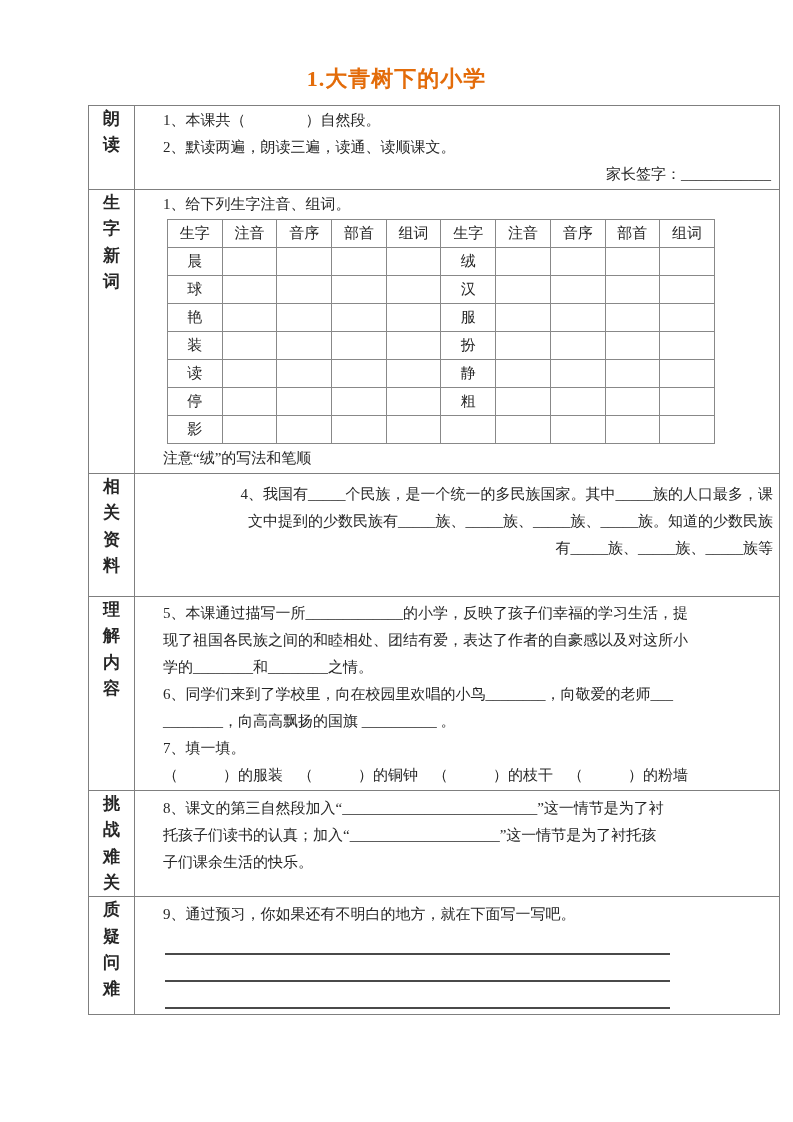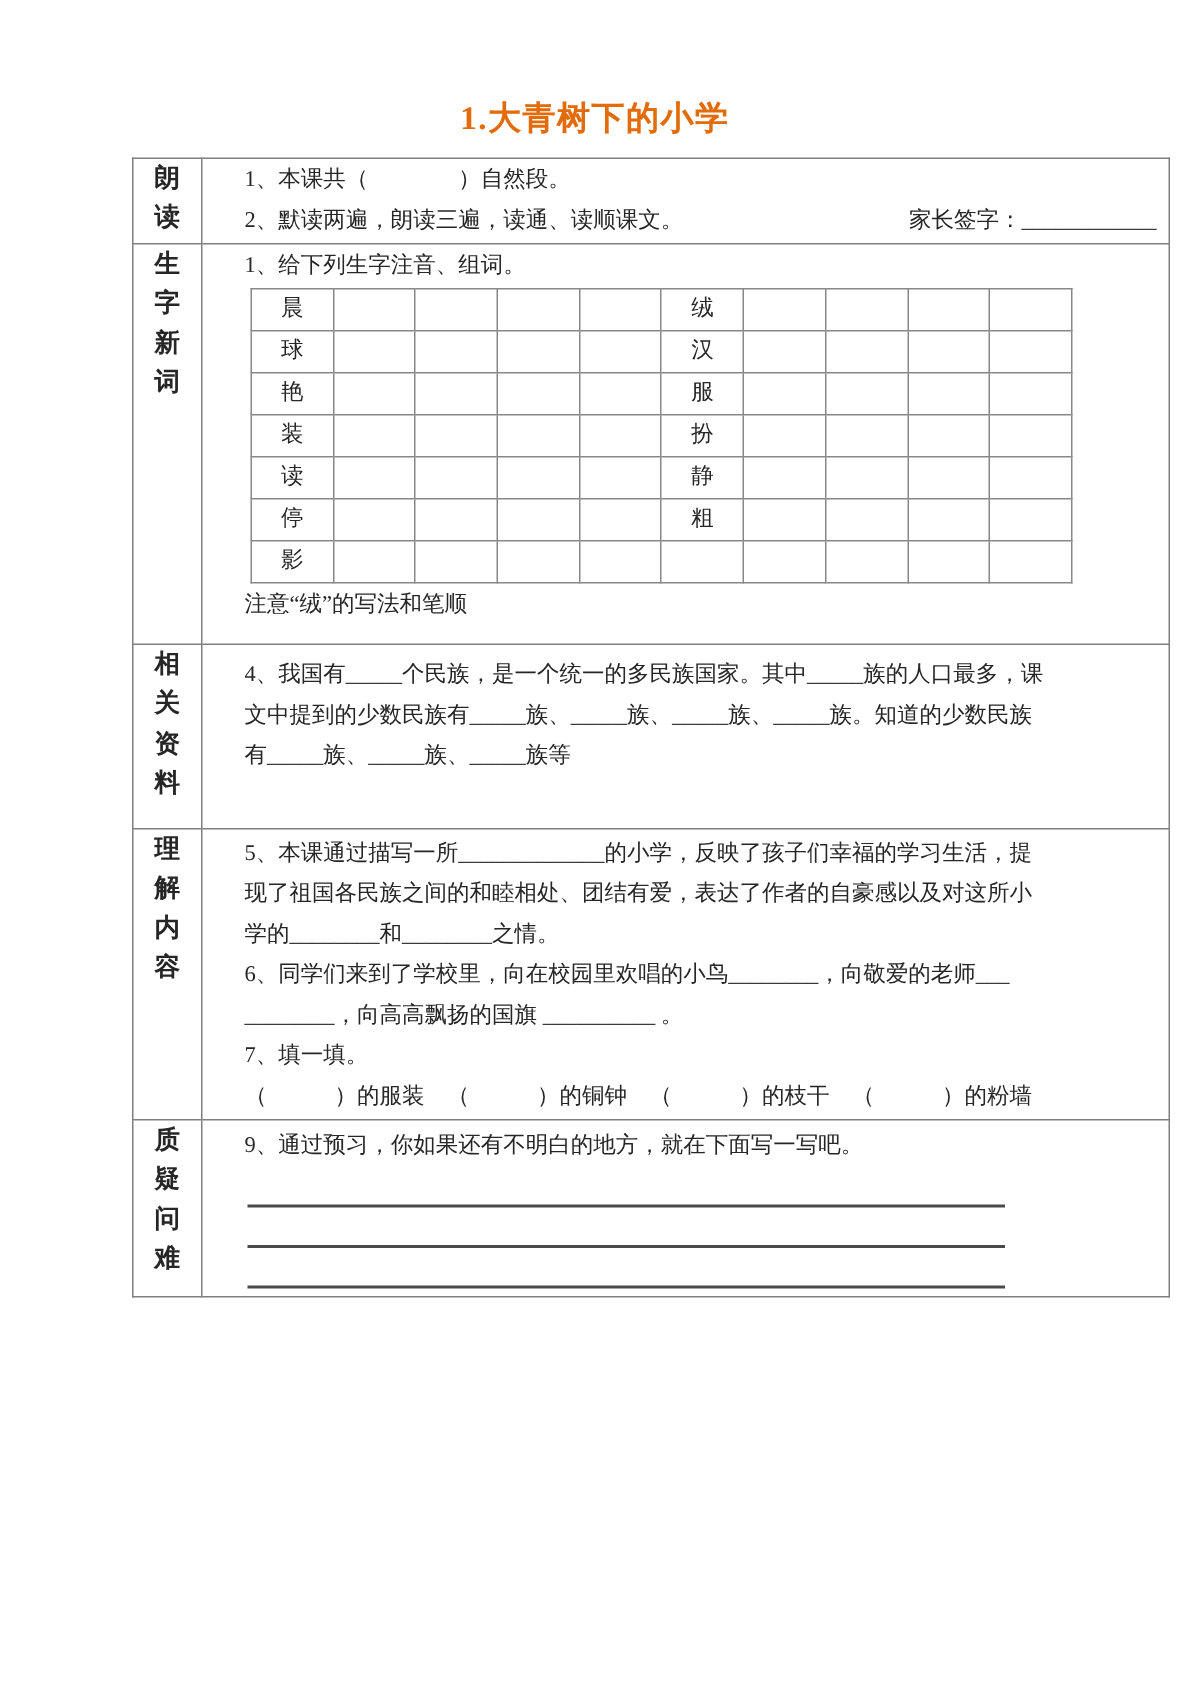--- a/index.html
+++ b/index.html
@@ -47,21 +47,21 @@
     padding:1px 6px 1px 28px;
     font-size:15px;
     line-height:27px;
   }
   tr.r1{height:55px;}
   tr.r2{height:267px;}
   tr.r3{height:123px;}
   tr.r4{height:183px;}
   tr.r5{height:102px;}
   tr.r6{height:118px;}
-  .flexline{display:flex;}
+  .flexline{display:flex;flex-direction:column;}
   .sign{margin-left:auto;padding-right:2px;white-space:nowrap;}
   .lh30{line-height:30px;}
   .lh26{line-height:26px;}
   .nowrap{white-space:nowrap;}
   
   table.ct{
     border-collapse:collapse;
     table-layout:fixed;
     width:548px;
     margin:1px 0 1px 4px;
@@ -107,20 +107,32 @@
   </tr>
 
   <tr class="r2">
     <td class="lbl">
       <span class="vtxt">生字新词</span>
     </td>
     <td class="content lh26">
       <div>1、给下列生字注音、组词。</div>
       <table class="ct">
         <tbody>
+              <tr>
+          <th>生字</th>
+          <th>注音</th>
+          <th>音序</th>
+          <th>部首</th>
+          <th>组词</th>
+          <th>生字</th>
+          <th>注音</th>
+          <th>音序</th>
+          <th>部首</th>
+          <th>组词</th>
+        </tr>
         <tr>
           <td>晨</td>
           <td></td>
                 <td></td>
                 <td></td>
                 <td></td>
           <td>绒</td>
           <td></td>
                 <td></td>
                 <td></td>
@@ -201,21 +213,21 @@
       </tbody>
           </table>
       <div>注意“绒”的写法和笔顺</div>
     </td>
   </tr>
 
   <tr class="r3">
     <td class="lbl">
       <span class="vtxt">相关资料</span>
     </td>
-    <td class="content lh30" style="padding-top:7px;">
+    <td class="content lh30" style="padding-top:7px;text-align:right;">
       <div class="nowrap">4、我国有_____个民族，是一个统一的多民族国家。其中_____族的人口最多，课</div>
       <div class="nowrap">文中提到的少数民族有_____族、_____族、_____族、_____族。知道的少数民族</div>
       <div class="nowrap">有_____族、_____族、_____族等</div>
     </td>
   </tr>
 
   <tr class="r4">
     <td class="lbl">
       <span class="vtxt">理解内容</span>
     </td>
@@ -223,20 +235,30 @@
       <div class="nowrap">5、本课通过描写一所_____________的小学，反映了孩子们幸福的学习生活，提</div>
       <div class="nowrap">现了祖国各民族之间的和睦相处、团结有爱，表达了作者的自豪感以及对这所小</div>
       <div class="nowrap">学的________和________之情。</div>
       <div class="nowrap">6、同学们来到了学校里，向在校园里欢唱的小鸟________，向敬爱的老师___</div>
       <div class="nowrap"> ________，向高高飘扬的国旗 __________ 。</div>
       <div class="nowrap">7、填一填。</div>
       <div class="nowrap">（　　　）的服装　（　　　）的铜钟　（　　　）的枝干　（　　　）的粉墙</div>
     </td>
   </tr>
 
+  <tr class="r5">
+    <td class="lbl">
+      <span class="vtxt">挑战难关</span>
+    </td>
+    <td class="content lh30" style="padding-top:4px;">
+      <div class="nowrap">8、课文的第三自然段加入“__________________________”这一情节是为了衬</div>
+      <div class="nowrap">托孩子们读书的认真；加入“____________________”这一情节是为了衬托孩</div>
+      <div class="nowrap">子们课余生活的快乐。</div>
+    </td>
+  </tr>
 
   <tr class="r6">
     <td class="lbl">
       <span class="vtxt">质疑问难</span>
     </td>
     <td class="content lh26" style="padding-top:4px;">
       <div class="nowrap">9、通过预习，你如果还有不明白的地方，就在下面写一写吧。</div>
       <div class="ans-line"></div>
       <div class="ans-line"></div>
       <div class="ans-line"></div>

